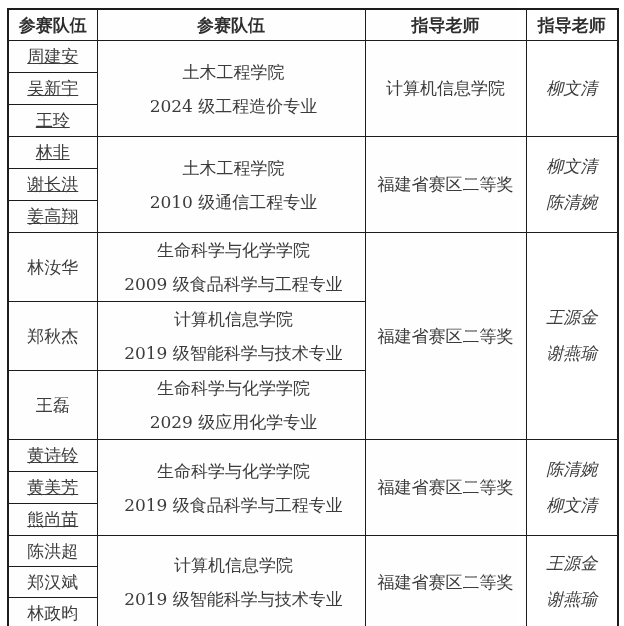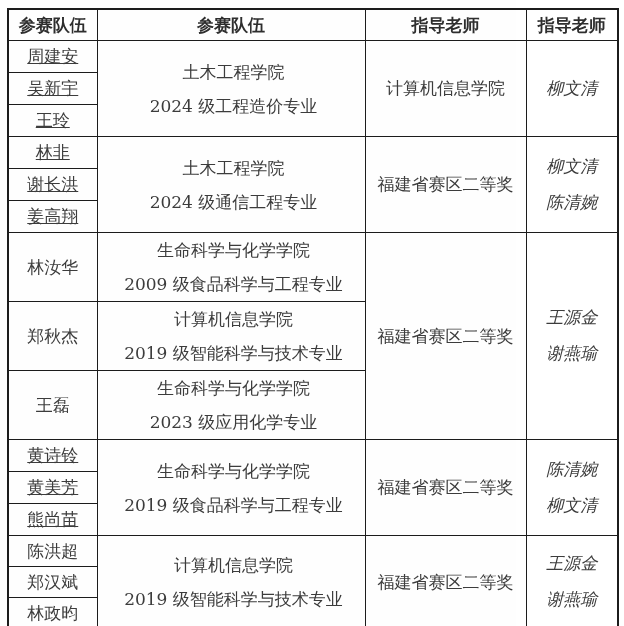--- a/index.html
+++ b/index.html
@@ -92,21 +92,21 @@
       <td class="c-member">吴新宇</td>
     </tr>
     <tr class="r-name">
       <td class="c-member">王玲</td>
     </tr>
 
     <tr class="r-name">
       <td class="c-member">林非</td>
       <td rowspan="3" class="two-line">
         <div>土木工程学院</div>
-        <div>2024 级通信工程专业</div>
+        <div>2010 级通信工程专业</div>
       </td>
       <td rowspan="3">福建省赛区二等奖</td>
       <td rowspan="3" class="adv-line">
         <div>柳文清</div>
         <div>陈清婉</div>
       </td>
     </tr>
     <tr class="r-name">
       <td class="c-member">谢长洪</td>
     </tr>
@@ -130,21 +130,21 @@
       <td class="c-member">郑秋杰</td>
       <td class="two-line">
         <div>计算机信息学院</div>
         <div>2019 级智能科学与技术专业</div>
       </td>
     </tr>
     <tr class="r-tall">
       <td class="c-member">王磊</td>
       <td class="two-line">
         <div>生命科学与化学学院</div>
-        <div>2023 级应用化学专业</div>
+        <div>2029 级应用化学专业</div>
       </td>
     </tr>
 
     <tr class="r-name">
       <td class="c-member">黄诗铃</td>
       <td rowspan="3" class="two-line">
         <div>生命科学与化学学院</div>
         <div>2019 级食品科学与工程专业</div>
       </td>
       <td rowspan="3">福建省赛区二等奖</td>

